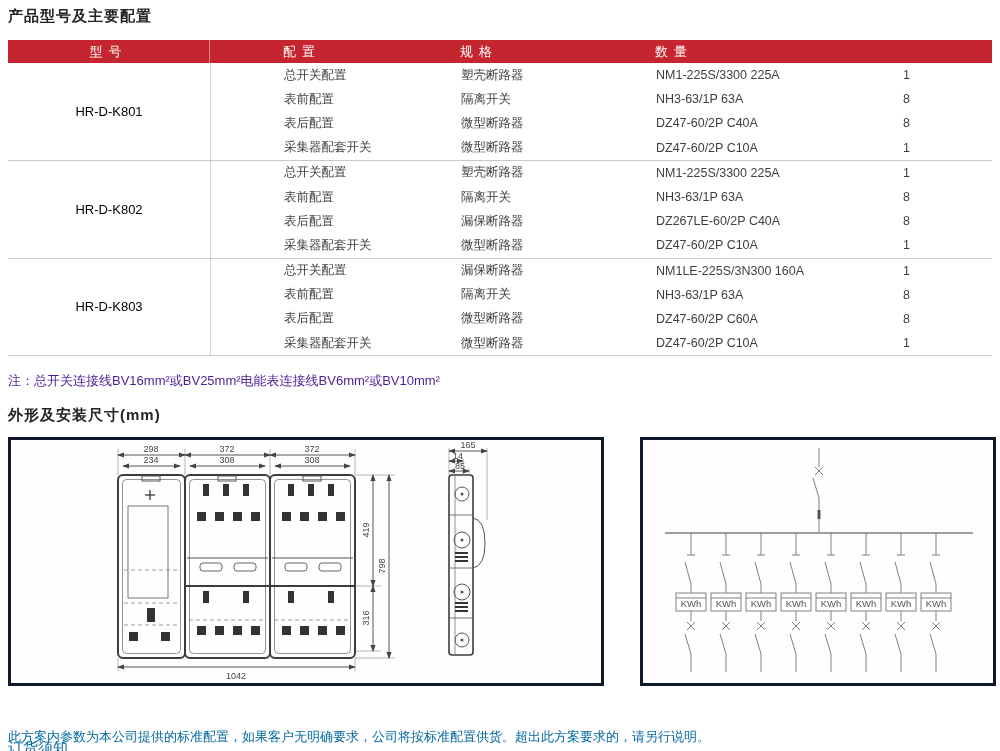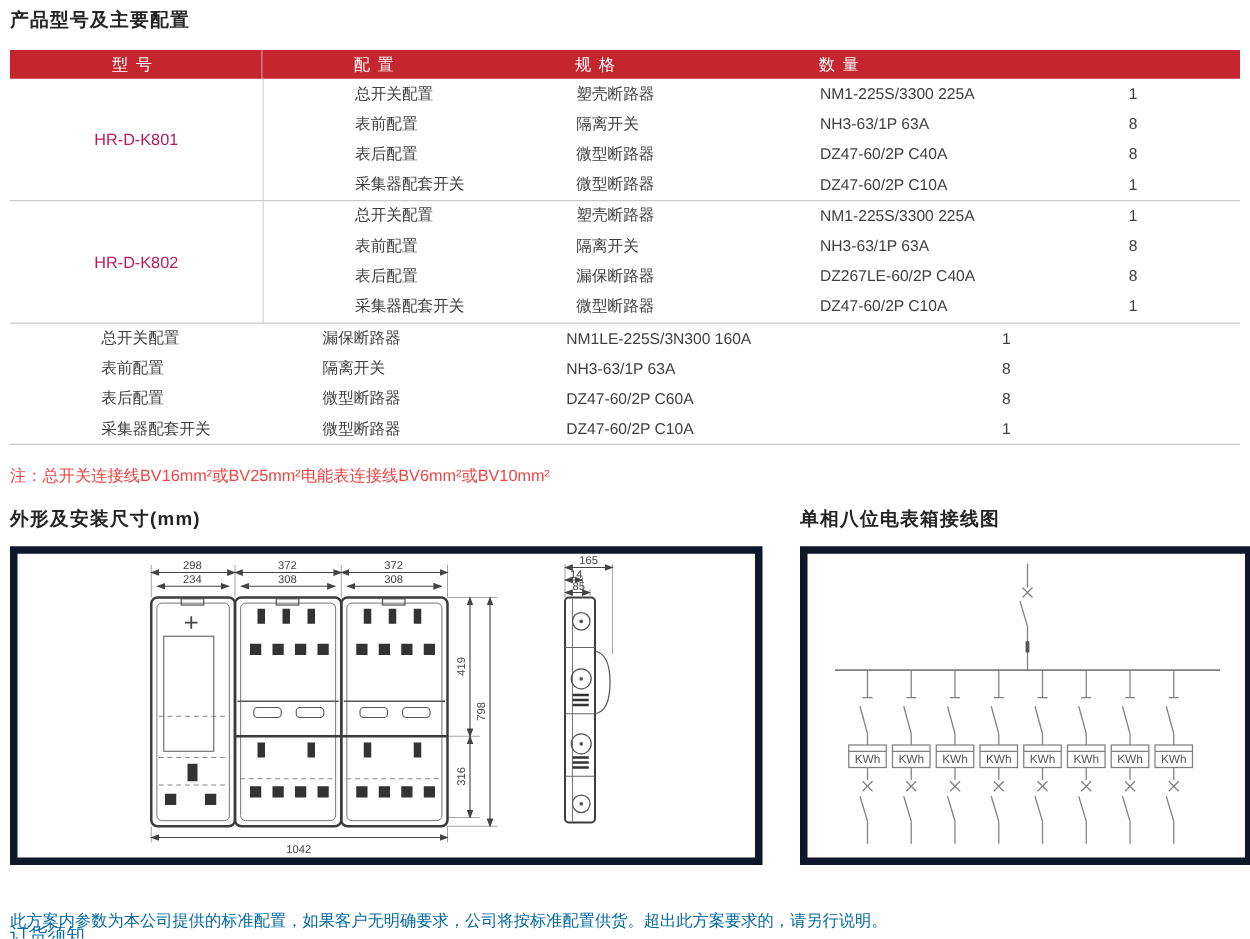--- a/index.html
+++ b/index.html
@@ -9,29 +9,29 @@
   
   .spec-table{position:absolute;left:8px;top:40px;width:984px;font-size:12.5px;color:#3f3f3f;}
   .thead{display:grid;grid-template-columns:202px 250px 195px 165px 1fr;height:23px;line-height:23px;
          color:#fff;font-size:13px;font-weight:normal;}
   .thead .h{letter-spacing:6px;}
   .h-model{text-align:center;border-right:1px solid #dc8a90;}
   .h-config{padding-left:73px;}
   .h-qty{}
   .tgroup{display:flex;border-bottom:1px solid #c9c9c9;}
   .model-cell{width:202px;display:flex;align-items:center;justify-content:center;
-              border-right:1px solid #d6d6d6;font-size:13px;color:#be185d;}
+              border-right:1px solid #d6d6d6;font-size:13px;color:#000000;}
   .rows{flex:1;}
   .trow{display:grid;grid-template-columns:250px 195px 165px 1fr;height:24.2px;align-items:center;}
   .c-config{padding-left:73px;}
   .c-qty{text-align:center;}
   
-  .note{position:absolute;left:8px;top:372px;font-size:13px;color:#ef4444;}
+  .note{position:absolute;left:8px;top:372px;font-size:13px;color:#4c1d95;}
   
-  .draw-box{position:absolute;border:6px solid #0f172a;background:#fefefe;}
+  .draw-box{position:absolute;border:3px solid #0f172a;background:#fefefe;}
   #dims-box{left:8px;top:437px;width:590px;height:243px;}
   #wiring-box{left:640px;top:437px;width:350px;height:243px;}
   svg{display:block;}
   .dimtxt{font-size:9px;fill:#444;font-family:"Liberation Sans",sans-serif;}
   .kwh{font-size:9.5px;fill:#555;font-family:"Liberation Sans",sans-serif;}
   
   .order-head{position:absolute;left:8px;top:697px;font-size:15px;font-weight:normal;color:#0369a1;margin-top:42px;}
   .order-body{position:absolute;left:8px;top:728px;font-size:13px;color:#0369a1;}
 </style>
 </head>
@@ -103,20 +103,21 @@
         <div class="trow">
           <div class="c-config">采集器配套开关</div>
           <div>微型断路器</div>
           <div>DZ47-60/2P C10A</div>
           <div class="c-qty">1</div>
         </div>
       </div>
     </div>
 
     <div class="tgroup">
+      <div class="model-cell">HR-D-K803</div>
       <div class="rows">
         <div class="trow">
           <div class="c-config">总开关配置</div>
           <div>漏保断路器</div>
           <div>NM1LE-225S/3N300 160A</div>
           <div class="c-qty">1</div>
         </div>
         <div class="trow">
           <div class="c-config">表前配置</div>
           <div>隔离开关</div>
@@ -290,21 +291,20 @@
           <line x1="438" y1="21" x2="452" y2="21" marker-start="url(#ar)" marker-end="url(#ar)"></line>
           <line x1="438" y1="31" x2="458" y2="31" marker-start="url(#ar)" marker-end="url(#ar)"></line>
         </g>
         <text class="dimtxt" x="457" y="8" text-anchor="middle">165</text>
         <text class="dimtxt" x="447" y="19" text-anchor="middle">14</text>
         <text class="dimtxt" x="449" y="29" text-anchor="middle">85</text>
       </g>
     </svg>
   </div>
 
-  <div class="sec-title" style="left:640px;top:406px;">单相八位电表箱接线图</div>
 
   <div class="draw-box" id="wiring-box">
     <svg width="348" height="241" viewBox="0 0 348 241">
       <g stroke="#808080" stroke-width="1" fill="none">
 
         <g>
           <line x1="176" y1="8" x2="176" y2="27"></line>
           <line x1="172" y1="27" x2="180" y2="35"></line>
             <line x1="180" y1="27" x2="172" y2="35"></line>
           <line x1="170" y1="38" x2="176" y2="58"></line>

